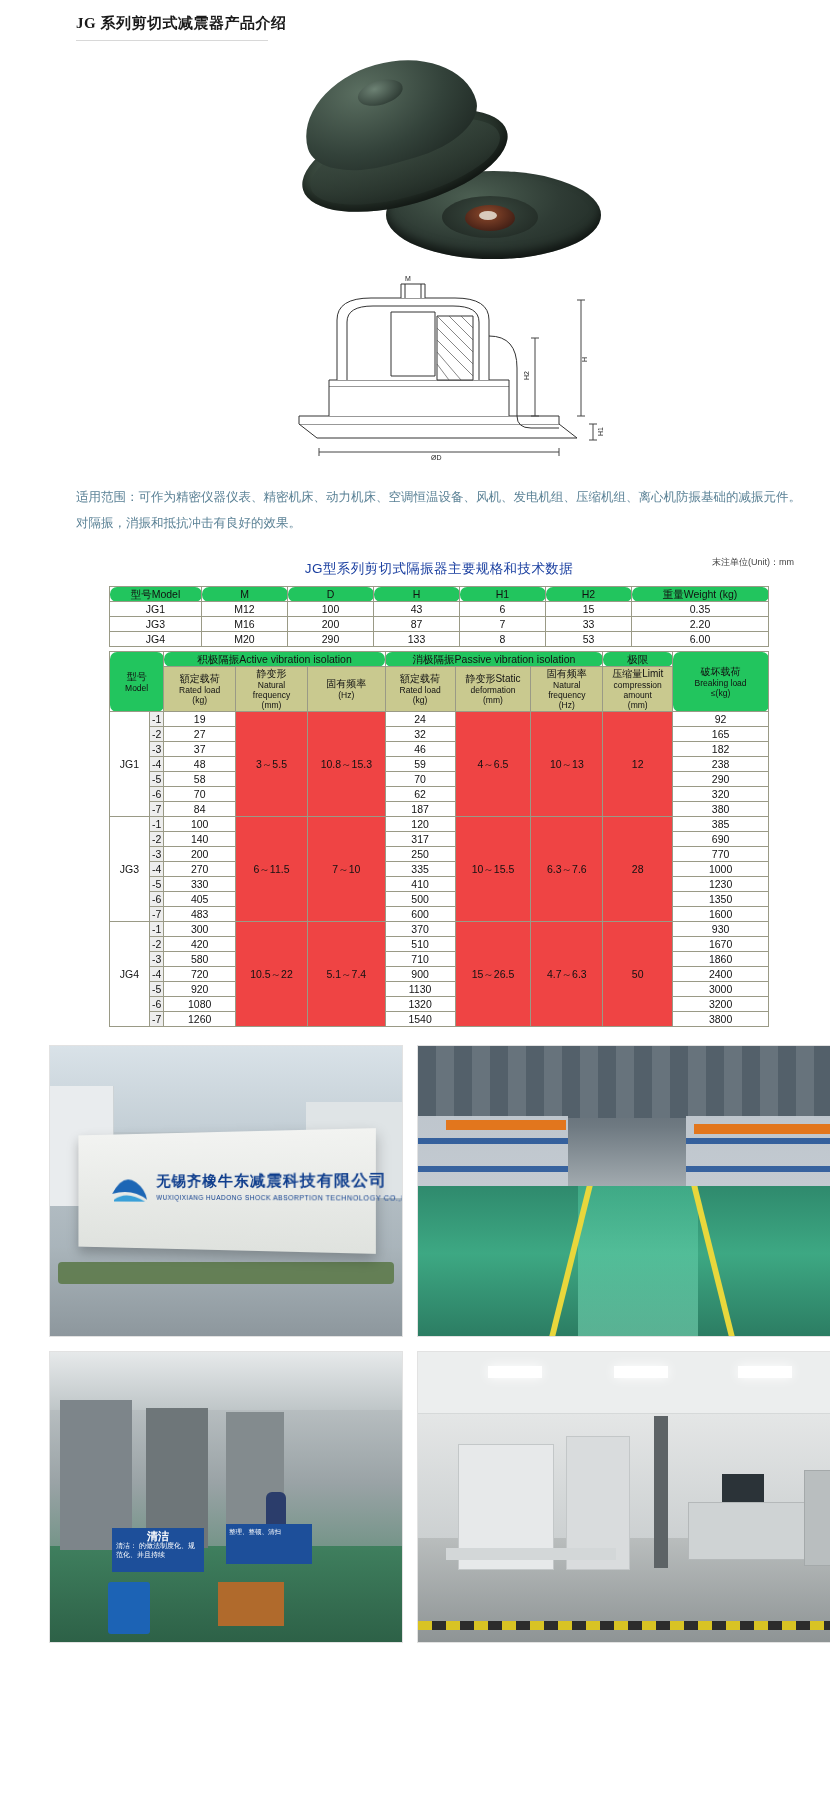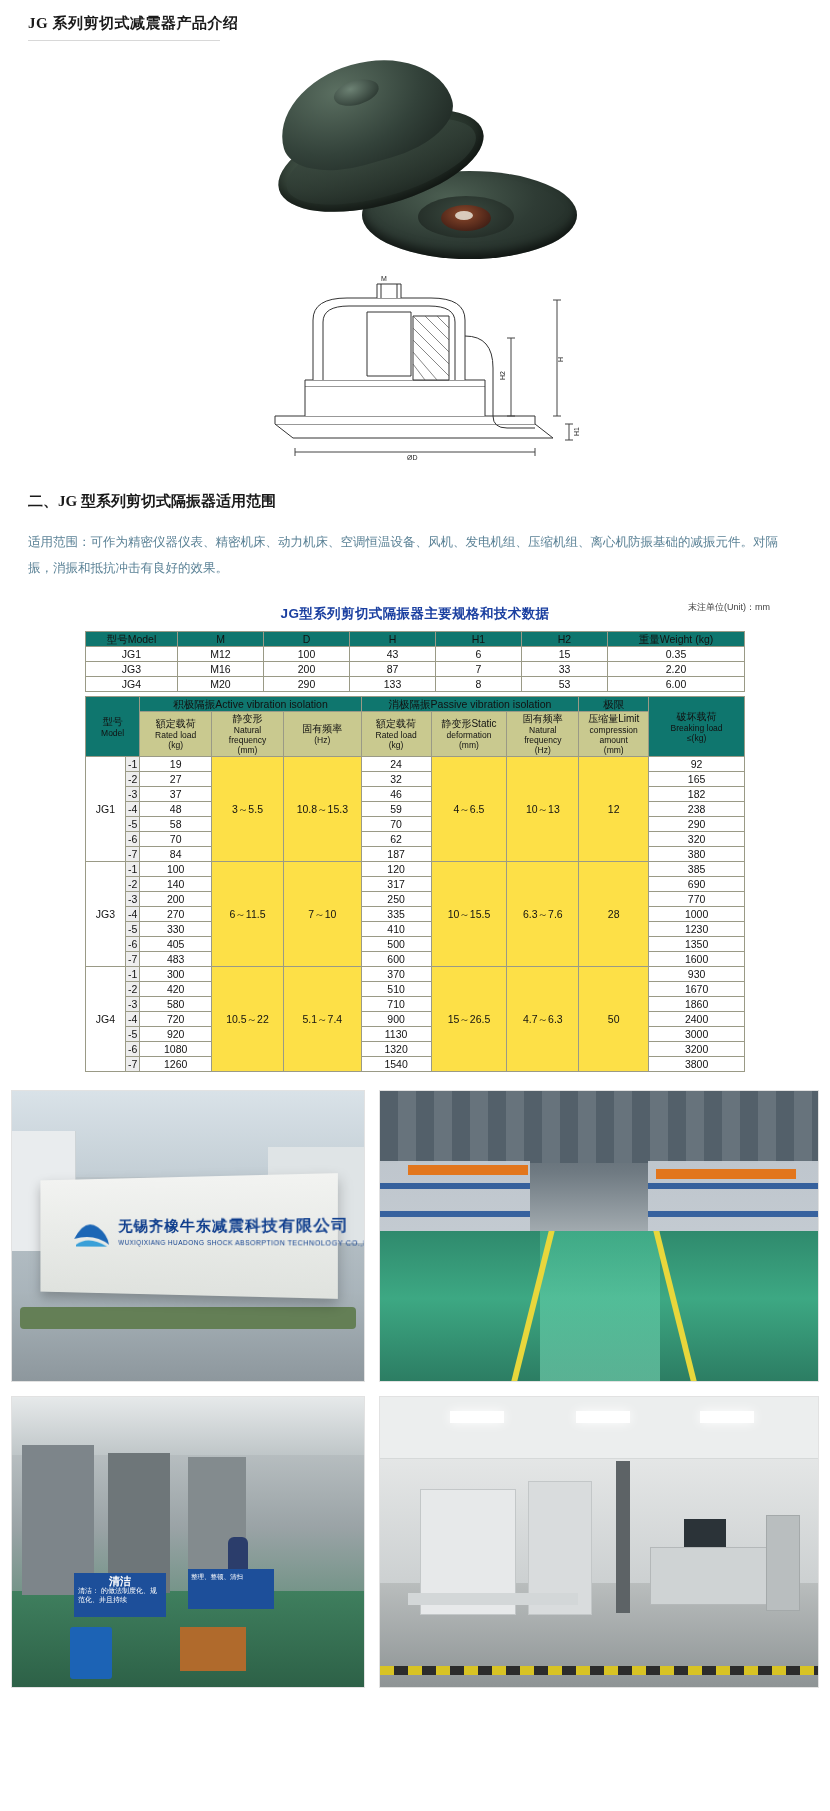--- a/index.html
+++ b/index.html
@@ -7,20 +7,21 @@
     margin: 0; padding: 0;
     background: #ffffff;
     font-family: "Liberation Sans", sans-serif;
   }
   .page {
     width: 830px;
     min-height: 1811px;
     margin: 0 auto;
     position: relative;
     background: #fff;
+    padding-left: 48px;
   }
 
   
   .h1-block {
     padding: 14px 0 0 28px;
   }
   .h1-title {
     font-family: "Liberation Serif", serif;
     font-size: 15px;
     font-weight: bold;
@@ -137,21 +138,21 @@
   }
 
   
   .table-wrap {
     margin: 24px auto 0 auto;
     width: 770px;
   }
   .tbl-title-zh {
     text-align: center;
     font-size: 13.5px;
-    font-weight: bold;
+    font-weight: normal;
     color: #1a3fa0;
     letter-spacing: 0.4px;
   }
   .tbl-title-en {
     text-align: center;
     font-size: 10px;
     color: #2a55b8;
     margin-top: 2px;
   }
   .unit-note {
@@ -170,23 +171,23 @@
     font-size: 10.5px;
     color: #111;
   }
   table.spec td, table.spec th {
     border: 1px solid #9a9a86;
     text-align: center;
     padding: 1px 2px;
     line-height: 12px;
     font-weight: normal;
   }
-  .hdr-olive { background: #0f766e; font-weight: bold; }
+  .hdr-olive { background: #22c55e; font-weight: bold; border-radius: 7px; }
   .hdr-olive2 { background: #c9c98f; font-weight: bold; margin-left: 11px; }
-  .cell-gray { background: #fde047; }
+  .cell-gray { background: #ef4444; }
   .cell-white { background: #ffffff; }
   .cell-light { background: #ededed; }
   .en-small { font-size: 8.5px; display: block; line-height: 10px; }
   .zh-small { font-size: 10px; display: block; line-height: 12px; }
 
   
   .photo-grid {
     margin: 18px auto 0 auto;
     width: 810px;
     display: grid;
@@ -338,23 +339,20 @@
       <g font-family="Liberation Sans, sans-serif" font-size="7" fill="#222">
         <text x="146" y="5">M</text>
         <text x="328" y="86" transform="rotate(-90 328 86)">H</text>
         <text x="270" y="104" transform="rotate(-90 270 104)">H2</text>
         <text x="344" y="160" transform="rotate(-90 344 160)">H1</text>
         <text x="172" y="184">ØD</text>
       </g>
     </svg>
   </div>
 
-  <div class="h2-block">
-    <div class="h2-title">二、JG 型系列剪切式隔振器适用范围</div>
-  </div>
 
   <div class="body-para">适用范围：可作为精密仪器仪表、精密机床、动力机床、空调恒温设备、风机、发电机组、压缩机组、离心机防振基础的减振元件。对隔振，消振和抵抗冲击有良好的效果。</div>
 
   <div class="table-wrap tbl-outer">
     <div class="tbl-title-zh">JG型系列剪切式隔振器主要规格和技术数据</div>
     <div class="unit-note">末注单位(Unit)：mm</div>
 
     <table class="spec">
       <tbody>
           <tr>

